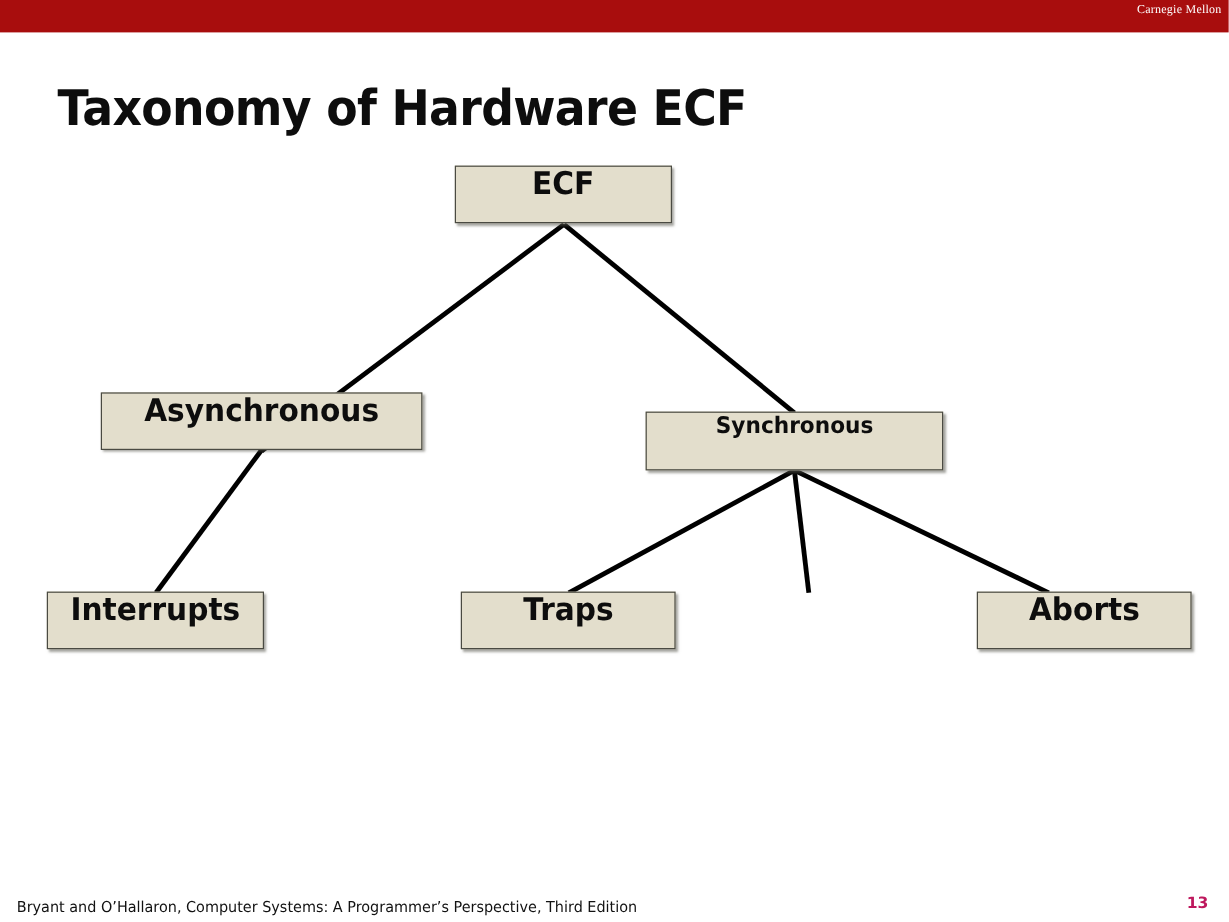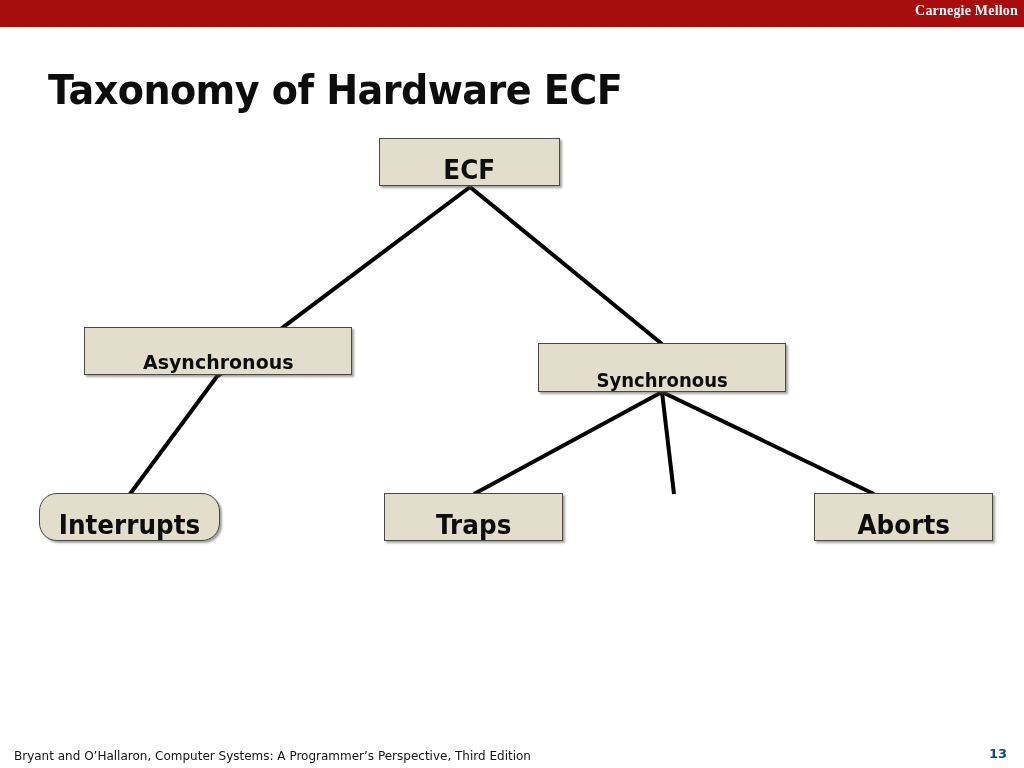--- a/index.html
+++ b/index.html
@@ -24,22 +24,22 @@
     width: 1024px;
     height: 27px;
     background: #a80d0d;
   }
   .banner-label {
     position: absolute;
     right: 6px;
     top: 3px;
     color: #ffffff;
     font-family: "Liberation Serif", serif;
-    font-weight: bold;
-    font-size: 14px;
+    font-weight: normal;
+    font-size: 10px;
     letter-spacing: 0.2px;
     white-space: nowrap;
   }
 
   
   .slide-title {
     position: absolute;
     left: 48px;
     top: 66px;
     font-family: "DejaVu Sans", sans-serif;
@@ -71,36 +71,36 @@
   }
 
   
   .node {
     position: absolute;
     box-sizing: border-box;
     background: #e3decc;
     border: 1px solid #4a4a42;
     box-shadow: 2px 2px 2px rgba(90,90,80,0.55);
     display: flex;
-    align-items: flex-end;
+    align-items: flex-start;
     justify-content: center;
     font-family: "DejaVu Sans", sans-serif;
     font-weight: bold;
     color: #0d0d0d;
     white-space: nowrap;
   }
   .node-label {
     transform: scaleX(0.95);
     transform-origin: center center;
   }
 
   #node-ecf          { left: 379px; top: 138px; width: 181px; height: 48px; font-size: 26px; }
-  #node-async        { left: 84px;  top: 327px; width: 268px; height: 48px; font-size: 20px; }
+  #node-async        { left: 84px;  top: 327px; width: 268px; height: 48px; font-size: 26px; }
   #node-sync         { left: 538px; top: 343px; width: 248px; height: 49px; font-size: 19px; }
-  #node-interrupts   { left: 39px;  top: 493px; width: 181px; height: 48px; font-size: 26px; border-radius: 18px; }
+  #node-interrupts   { left: 39px;  top: 493px; width: 181px; height: 48px; font-size: 26px; }
   #node-traps        { left: 384px; top: 493px; width: 179px; height: 48px; font-size: 26px; }
   #node-faults       { left: 585px; top: 493px; width: 178px; height: 48px; font-size: 26px; }
   #node-aborts       { left: 785px; top: 493px; width: 179px; height: 48px; font-size: 26px; margin-left: 29px; }
 
   
   .footer-text {
     position: absolute;
     left: 14px;
     top: 748px;
     font-family: "DejaVu Sans", sans-serif;
@@ -110,21 +110,21 @@
     transform: scaleX(0.96);
     transform-origin: left top;
   }
   .footer-page {
     position: absolute;
     left: 998px;
     top: 746px;
     font-family: "DejaVu Sans", sans-serif;
     font-weight: bold;
     font-size: 13px;
-    color: #0c4a6e;
+    color: #be185d;
     text-align: center;
     transform: translateX(-50%);
   }
 </style>
 </head>
 <body>
 
 <div class="banner">
   <div class="banner-label">Carnegie Mellon</div>
 </div>

